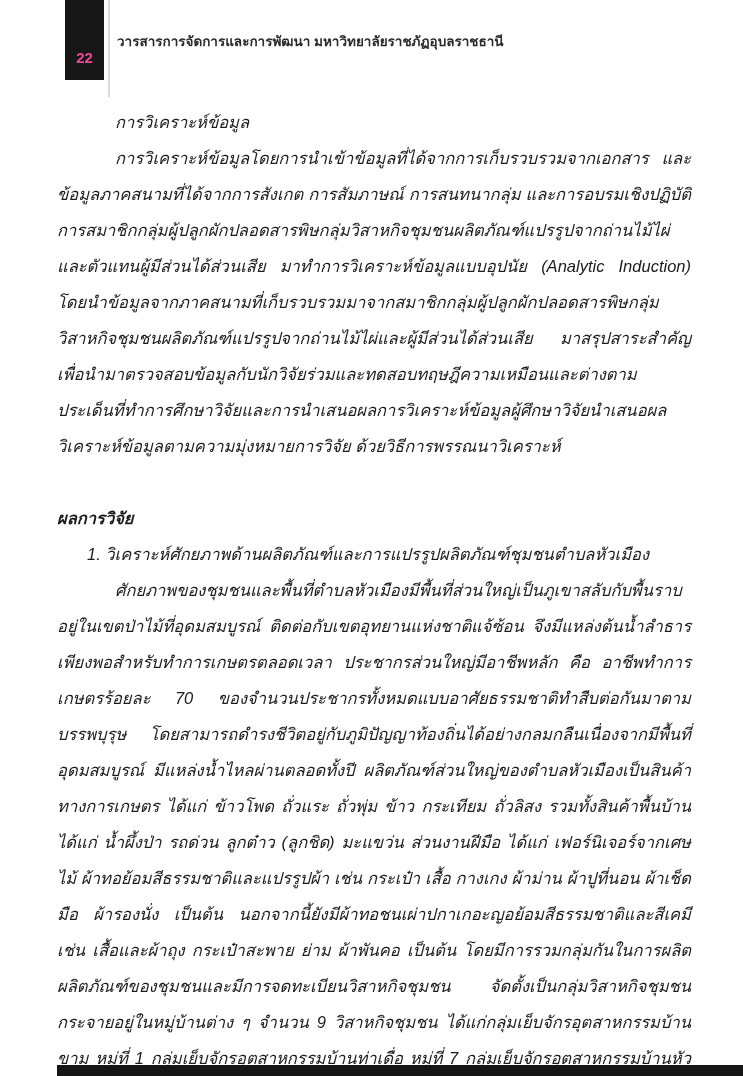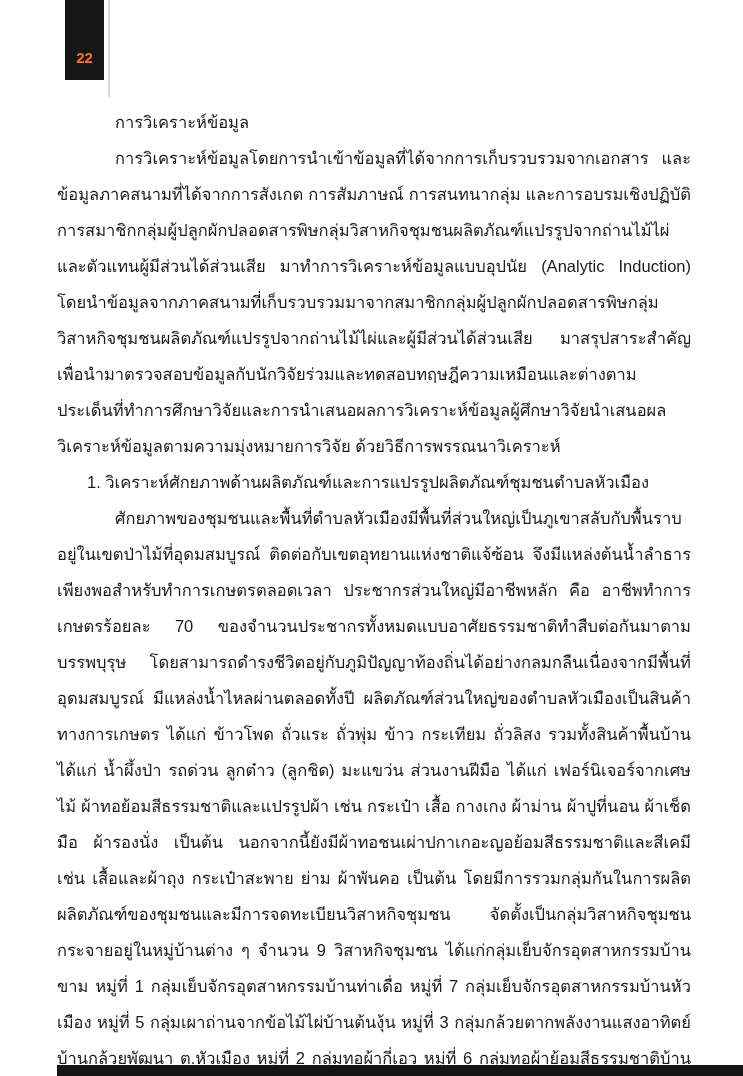--- a/index.html
+++ b/index.html
@@ -11,21 +11,21 @@
     font-family: "Liberation Sans", sans-serif;
     color: #1c1c1c;
     overflow: hidden;
   }
   
   .pagenum-box {
     position: absolute;
     left: 65px; top: 0;
     width: 39px; height: 80px;
     background: #171717;
-    color: #f97316;
+    color: #ec4899;
     display: flex;
     align-items: flex-end;
     justify-content: center;
     padding-bottom: 14px;
     box-sizing: border-box;
     font-size: 15px;
     font-weight: bold;
   }
   .header-divider {
     position: absolute;
@@ -43,21 +43,21 @@
   }
   
   .content {
     position: absolute;
     left: 57px; top: 104px;
     width: 634px;
     font-size: 16.5px;
     line-height: 36px;
     text-align: justify;
   }
-  .content p { margin: 0; }
+  .content p { margin: 0; font-style: italic; }
   .indent { text-indent: 58px; }
   .item-indent { text-indent: 30px; }
   .results-heading {
     font-weight: bold;
     margin-top: 36px !important;
     text-align: left;
   }
   .section-label { text-align: left; }
   
   .footer-bar {
@@ -72,24 +72,26 @@
 
 <div class="page">
 
   <div class="pagenum-box">
     <span>22</span>
   </div>
 
   <div class="header-divider"></div>
 
   <div class="header-text">
+    <div>วารสารการจัดการและการพัฒนา มหาวิทยาลัยราชภัฏอุบลราชธานี</div>
   </div>
 
   <div class="content">
     <p class="indent section-label">การวิเคราะห์ข้อมูล</p>
     <p class="indent">การวิเคราะห์ข้อมูลโดยการนำเข้าข้อมูลที่ได้จากการเก็บรวบรวมจากเอกสาร และข้อมูลภาคสนามที่ได้จากการสังเกต การสัมภาษณ์ การสนทนากลุ่ม และการอบรมเชิงปฏิบัติการสมาชิกกลุ่มผู้ปลูกผักปลอดสารพิษกลุ่มวิสาหกิจชุมชนผลิตภัณฑ์แปรรูปจากถ่านไม้ไผ่ และตัวแทนผู้มีส่วนได้ส่วนเสีย มาทำการวิเคราะห์ข้อมูลแบบอุปนัย (Analytic Induction) โดยนำข้อมูลจากภาคสนามที่เก็บรวบรวมมาจากสมาชิกกลุ่มผู้ปลูกผักปลอดสารพิษกลุ่มวิสาหกิจชุมชนผลิตภัณฑ์แปรรูปจากถ่านไม้ไผ่และผู้มีส่วนได้ส่วนเสีย มาสรุปสาระสำคัญเพื่อนำมาตรวจสอบข้อมูลกับนักวิจัยร่วมและทดสอบทฤษฎีความเหมือนและต่างตามประเด็นที่ทำการศึกษาวิจัยและการนำเสนอผลการวิเคราะห์ข้อมูลผู้ศึกษาวิจัยนำเสนอผลวิเคราะห์ข้อมูลตามความมุ่งหมายการวิจัย ด้วยวิธีการพรรณนาวิเคราะห์</p>
+    <p class="results-heading">ผลการวิจัย</p>
     <p class="item-indent">1. วิเคราะห์ศักยภาพด้านผลิตภัณฑ์และการแปรรูปผลิตภัณฑ์ชุมชนตำบลหัวเมือง</p>
     <p class="indent">ศักยภาพของชุมชนและพื้นที่ตำบลหัวเมืองมีพื้นที่ส่วนใหญ่เป็นภูเขาสลับกับพื้นราบอยู่ในเขตป่าไม้ที่อุดมสมบูรณ์ ติดต่อกับเขตอุทยานแห่งชาติแจ้ซ้อน จึงมีแหล่งต้นน้ำลำธารเพียงพอสำหรับทำการเกษตรตลอดเวลา ประชากรส่วนใหญ่มีอาชีพหลัก คือ อาชีพทำการเกษตรร้อยละ 70 ของจำนวนประชากรทั้งหมดแบบอาศัยธรรมชาติทำสืบต่อกันมาตามบรรพบุรุษ โดยสามารถดำรงชีวิตอยู่กับภูมิปัญญาท้องถิ่นได้อย่างกลมกลืนเนื่องจากมีพื้นที่อุดมสมบูรณ์ มีแหล่งน้ำไหลผ่านตลอดทั้งปี ผลิตภัณฑ์ส่วนใหญ่ของตำบลหัวเมืองเป็นสินค้าทางการเกษตร ได้แก่ ข้าวโพด ถั่วแระ ถั่วพุ่ม ข้าว กระเทียม ถั่วลิสง รวมทั้งสินค้าพื้นบ้าน ได้แก่ น้ำผึ้งป่า รถด่วน ลูกต๋าว (ลูกชิด) มะแขว่น ส่วนงานฝีมือ ได้แก่ เฟอร์นิเจอร์จากเศษไม้ ผ้าทอย้อมสีธรรมชาติและแปรรูปผ้า เช่น กระเป๋า เสื้อ กางเกง ผ้าม่าน ผ้าปูที่นอน ผ้าเช็ดมือ ผ้ารองนั่ง เป็นต้น นอกจากนี้ยังมีผ้าทอชนเผ่าปกาเกอะญอย้อมสีธรรมชาติและสีเคมี เช่น เสื้อและผ้าถุง กระเป๋าสะพาย ย่าม ผ้าพันคอ เป็นต้น โดยมีการรวมกลุ่มกันในการผลิตผลิตภัณฑ์ของชุมชนและมีการจดทะเบียนวิสาหกิจชุมชน จัดตั้งเป็นกลุ่มวิสาหกิจชุมชน กระจายอยู่ในหมู่บ้านต่าง ๆ จำนวน 9 วิสาหกิจชุมชน ได้แก่กลุ่มเย็บจักรอุตสาหกรรมบ้านขาม หมู่ที่ 1 กลุ่มเย็บจักรอุตสาหกรรมบ้านท่าเดื่อ หมู่ที่ 7 กลุ่มเย็บจักรอุตสาหกรรมบ้านหัวเมือง หมู่ที่ 5 กลุ่มเผาถ่านจากข้อไม้ไผ่บ้านต้นงุ้น หมู่ที่ 3 กลุ่มกล้วยตากพลังงานแสงอาทิตย์บ้านกล้วยพัฒนา ต.หัวเมือง หมู่ที่ 2 กลุ่มทอผ้ากี่เอว หมู่ที่ 6 กลุ่มทอผ้าย้อมสีธรรมชาติบ้านทุ่งยาง ม.6 กลุ่มเลี้ยงแพะบ้านต้นงุ้น หมู่ที่ 3 กลุ่มปลูกผักปลอดสารพิษ หมู่ที่ 6 ซึ่งกลุ่มที่มีการดำเนินงานอย่างต่อเนื่องคือกลุ่มวิสาหกิจชุมชนการปลูกผักปลอดสารพิษและกลุ่มวิสาหกิจชุมชนการแปรรูปจากถ่านข้อไม้ไผ่</p>
   </div>
 
   <div class="footer-bar"></div>
 
 </div>
 
 </body></html>

